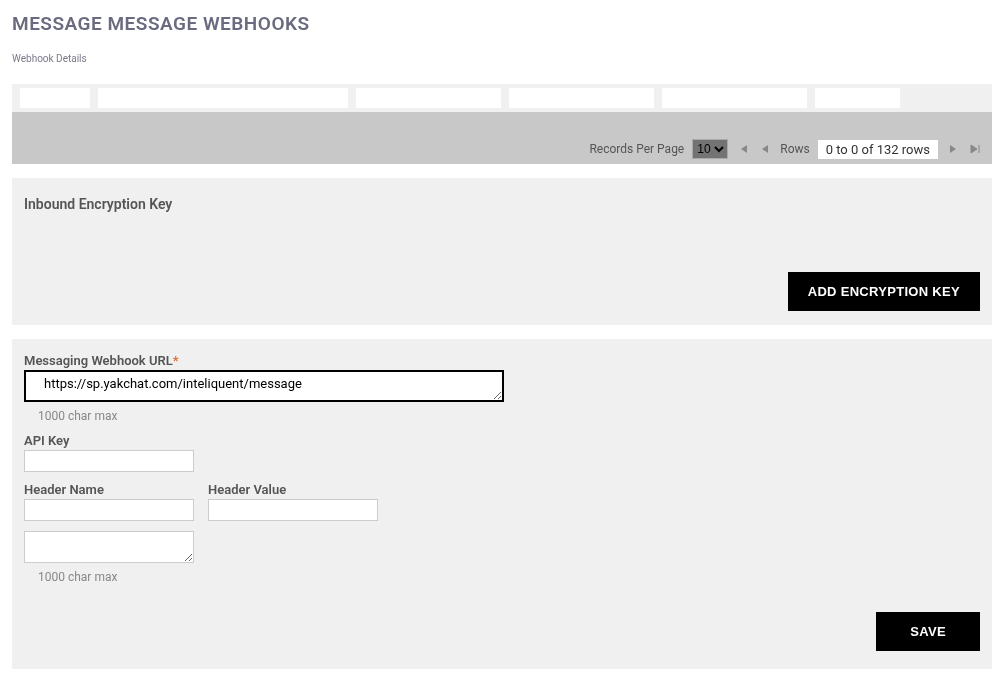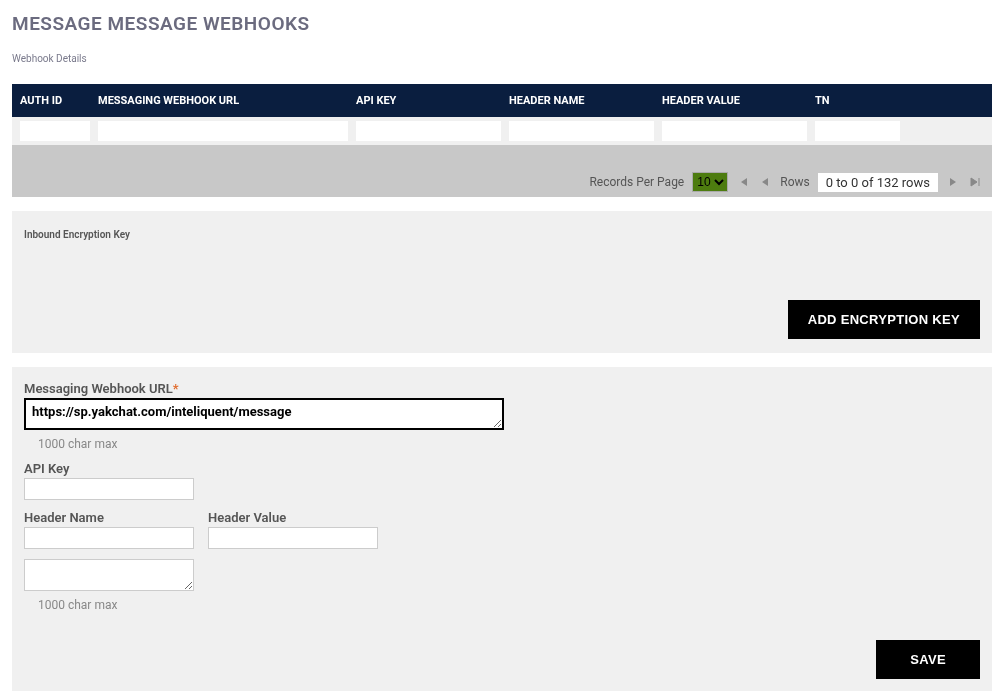--- a/index.html
+++ b/index.html
@@ -50,84 +50,75 @@
     border: none; background: #ffffff; font-size: 12px;
     padding: 0 4px;
   }
   .tbody { background: #c8c8c8; height: 22px; }
   .pager-row {
     display:flex; align-items:center; justify-content:flex-end;
     background:#c8c8c8; height:30px; gap:8px; padding:0 10px;
     color:#555; font-size:12px;
   }
   .pager-row select {
-    height:20px; font-size:12px; border:1px solid #aaa; background:#4d7c0f;
+    height:20px; font-size:12px; border:1px solid #aaa; background:#737373;
   }
   .rows-ind {
     background:#fff; padding:2px 8px; color:#333; font-size:13px;
   }
   .pg-icon {
     width:14px; height:14px; display:inline-flex; align-items:center; justify-content:center;
     color:#888; cursor:pointer; font-size:11px;
   }
   .panel {
     background: #f0f0f0;
     padding: 18px 12px 14px 12px;
     margin-top: 14px;
   }
   .panel-title {
-    font-size: 10px; font-weight:600; color:#555; margin-bottom: 60px;
+    font-size: 14px; font-weight:600; color:#555; margin-bottom: 60px;
   }
   .panel .btn-row { display:flex; justify-content:flex-end; }
   .btn-primary {
     background:#000000; color:#fff; border:none;
     font-weight:700; font-size:13px; letter-spacing:0.3px;
     padding:12px 20px; cursor:pointer;
   }
   .form-panel {
     background:#f0f0f0; padding:14px 12px 18px 12px; margin-top:14px;
   }
   .fld { margin-bottom:10px; }
   .fld label {
     display:block; font-size:13px; font-weight:600; color:#555; margin-bottom:2px;
   }
   .req { color:#e06a2b; }
   .hint { font-size:12px; color:#888; margin-left:14px; margin-top:4px; }
   .url-ta {
     width:480px; height:32px; resize:both;
-    border:2px solid #000; padding:4px 6px; font-size:13px;
-    font-family: inherit; background:#fff;font-weight:bold;
+    border:2px solid #000; padding:4px 18px; font-size:13px;
+    font-family: inherit; background:#fff;
   }
   .sm-input {
     width:170px; height:22px; border:1px solid #ccc; background:#fff; padding:0 4px; font-size:13px;
   }
   .row2 { display:flex; gap:14px; }
   .tns-ta {
     width:170px; height:32px; resize:both;
     border:1px solid #ccc; background:#fff; padding:3px 5px; font-size:13px;
     font-family:inherit;
   }
   .save-row { display:flex; justify-content:flex-end; margin-top:28px; }
 </style>
 </head>
 <body>
 
 <div class="page-title">MESSAGE MESSAGE WEBHOOKS</div>
 <div class="subtitle">Webhook Details</div>
 
 <div class="table-wrap">
-  <div class="thead">
-    <div class="th col-auth">AUTH ID</div>
-    <div class="th col-url">MESSAGING WEBHOOK URL</div>
-    <div class="th col-api">API KEY</div>
-    <div class="th col-hn">HEADER NAME</div>
-    <div class="th col-hv">HEADER VALUE</div>
-    <div class="th col-tn">TN</div>
-    <div class="th col-btn"></div>
-  </div>
   <div class="filter-row">
     <div class="td col-auth"><input style=""></div>
     <div class="td col-url"><input style=""></div>
     <div class="td col-api"><input style=""></div>
     <div class="td col-hn"><input style=""></div>
     <div class="td col-hv"><input style=""></div>
     <div class="td col-tn"><input style=""></div>
     <div class="td col-btn"><input style="background: rgb(240, 240, 240);"></div>
   </div>
   <div class="tbody"></div>

